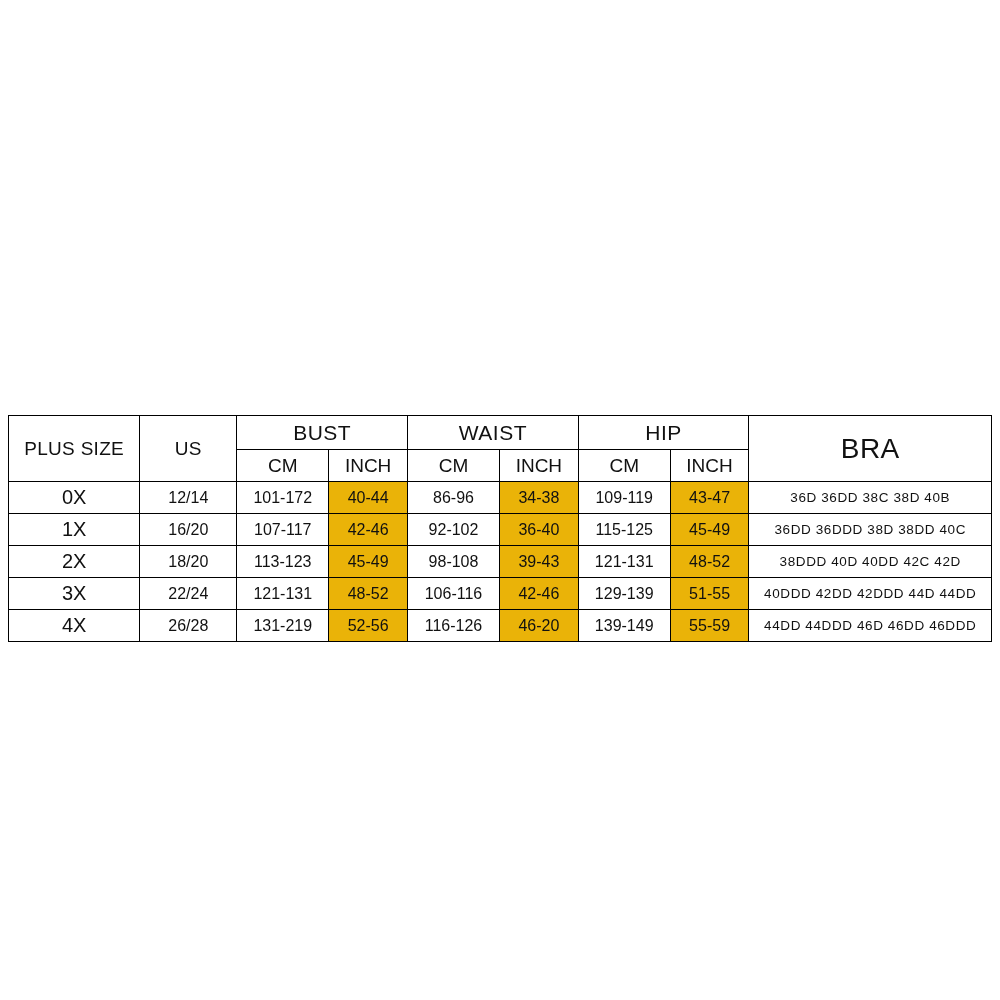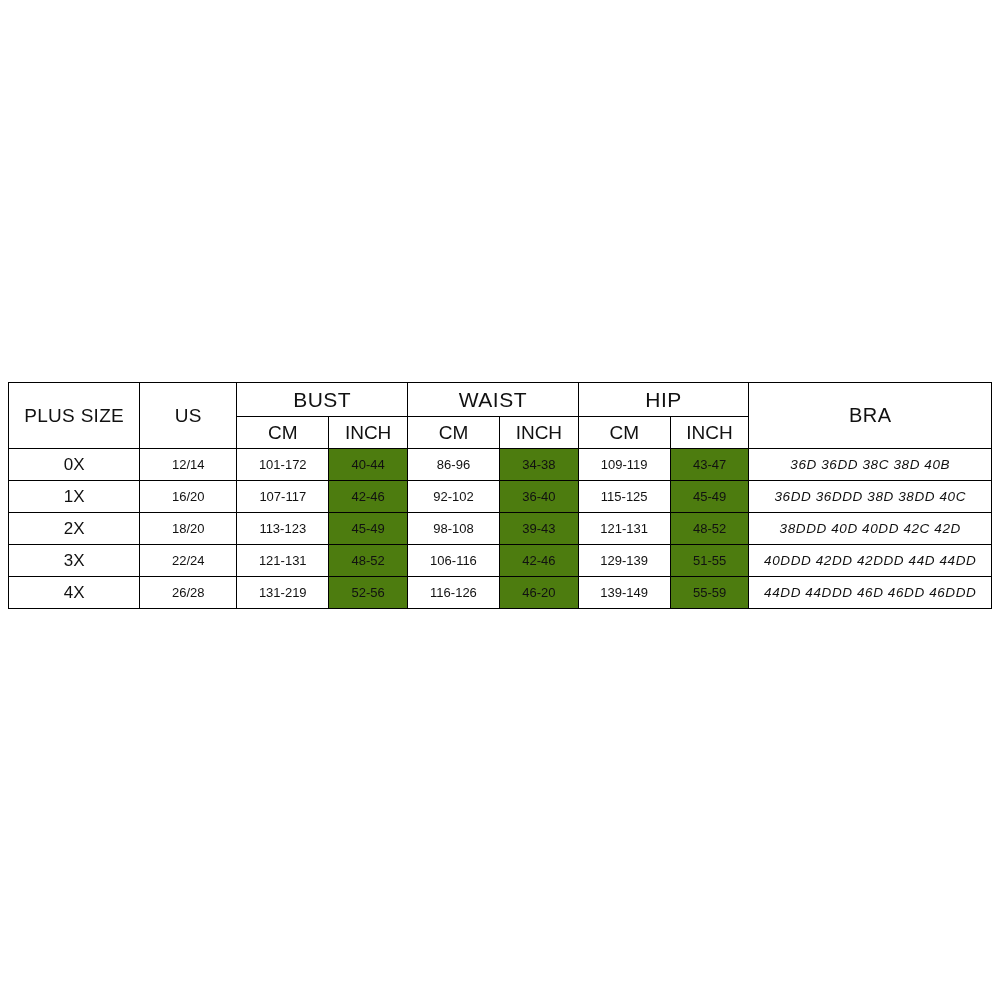--- a/index.html
+++ b/index.html
@@ -11,21 +11,21 @@
     width: 1000px;
     height: 1000px;
     font-family: "Liberation Sans", sans-serif;
     color: #000000;
     position: relative;
     overflow: hidden;
   }
   #chart-wrap {
     position: absolute;
     left: 8px;
-    top: 382px;
+    top: 415px;
     width: 840px;
   }
   table.size-chart {
     border-collapse: collapse;
     width: 984px;
     table-layout: fixed;
     background: #ffffff;
   }
   table.size-chart td, table.size-chart th {
     border: 1px solid #000000;
@@ -43,39 +43,38 @@
   }
   .hdr-unit {
     font-size: 19px;
     height: 31px;
   }
   .hdr-tall {
     font-size: 19px;
     letter-spacing: 0.3px;
   }
   .hdr-bra {
-    font-size: 20px;
+    font-size: 28px;
     letter-spacing: 0.5px;
   }
   
   tbody td {
     height: 31px;
-    font-size: 13px;
+    font-size: 16px;
   }
   td.shaded {
-    background: #4d7c0f;
+    background: #eab308;
   }
   td.bra-cell {
     font-size: 13.5px;
     font-weight: bold;
     letter-spacing: 0.6px;
-    font-style: italic;
   }
   td.plus-size {
-    font-size: 17px;
+    font-size: 20px;
   }
   
   col.c-plus   { width: 130px; }
   col.c-us     { width: 96px; }
   col.c-cm     { width: 91px; }
   col.c-inch   { width: 78px; }
   col.c-bra    { width: 240px; }
 </style>
 </head>
 <body>

